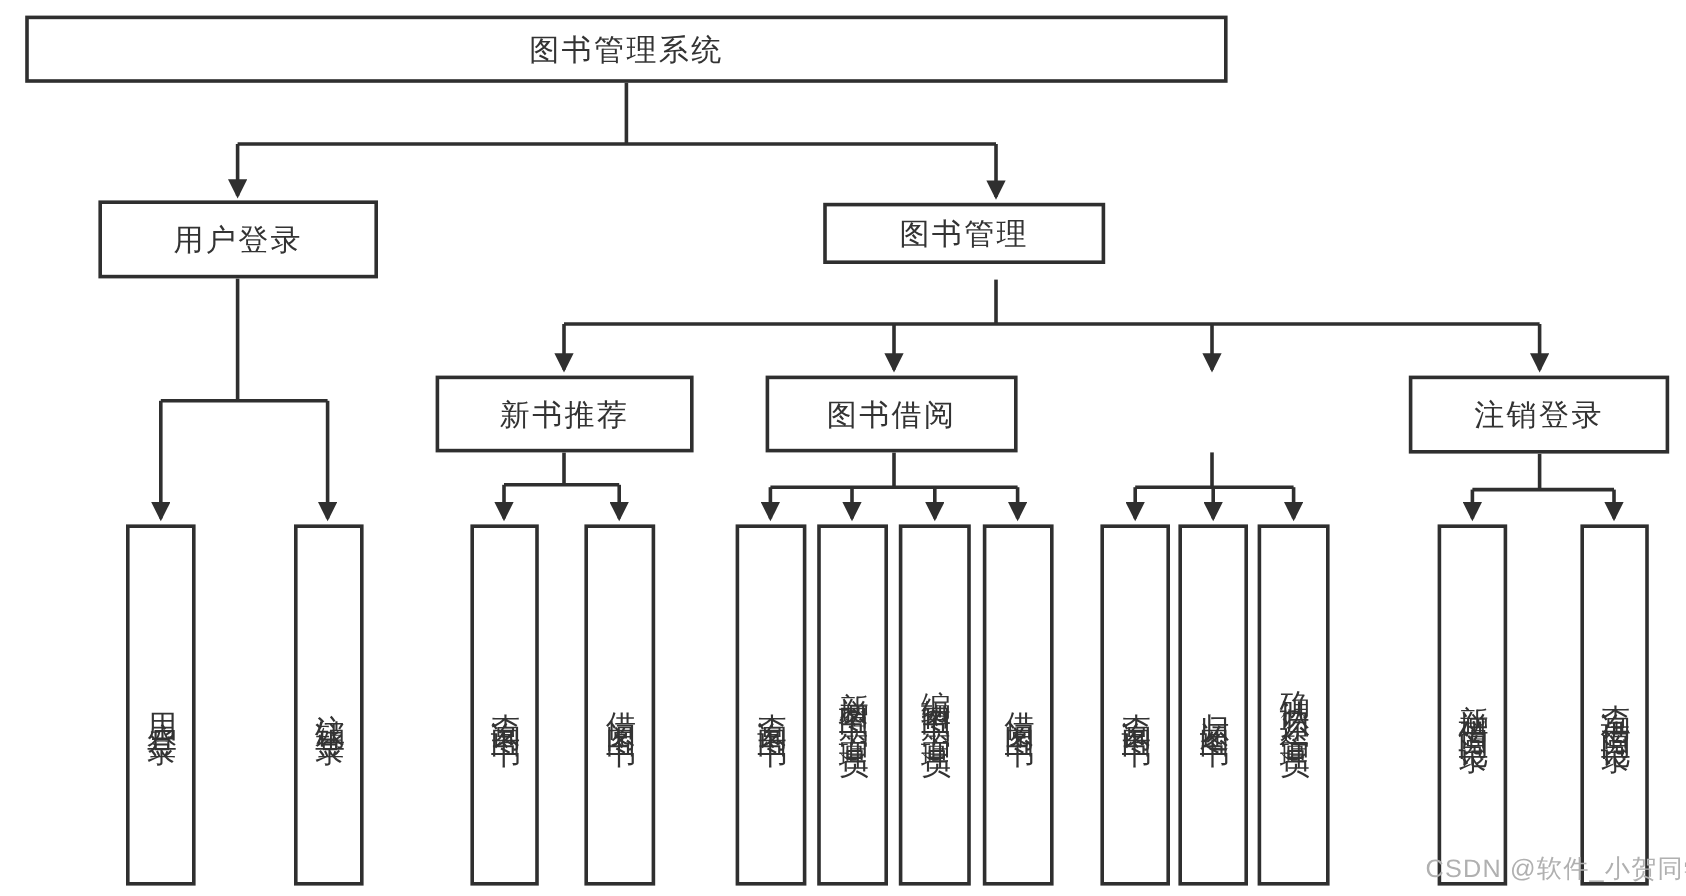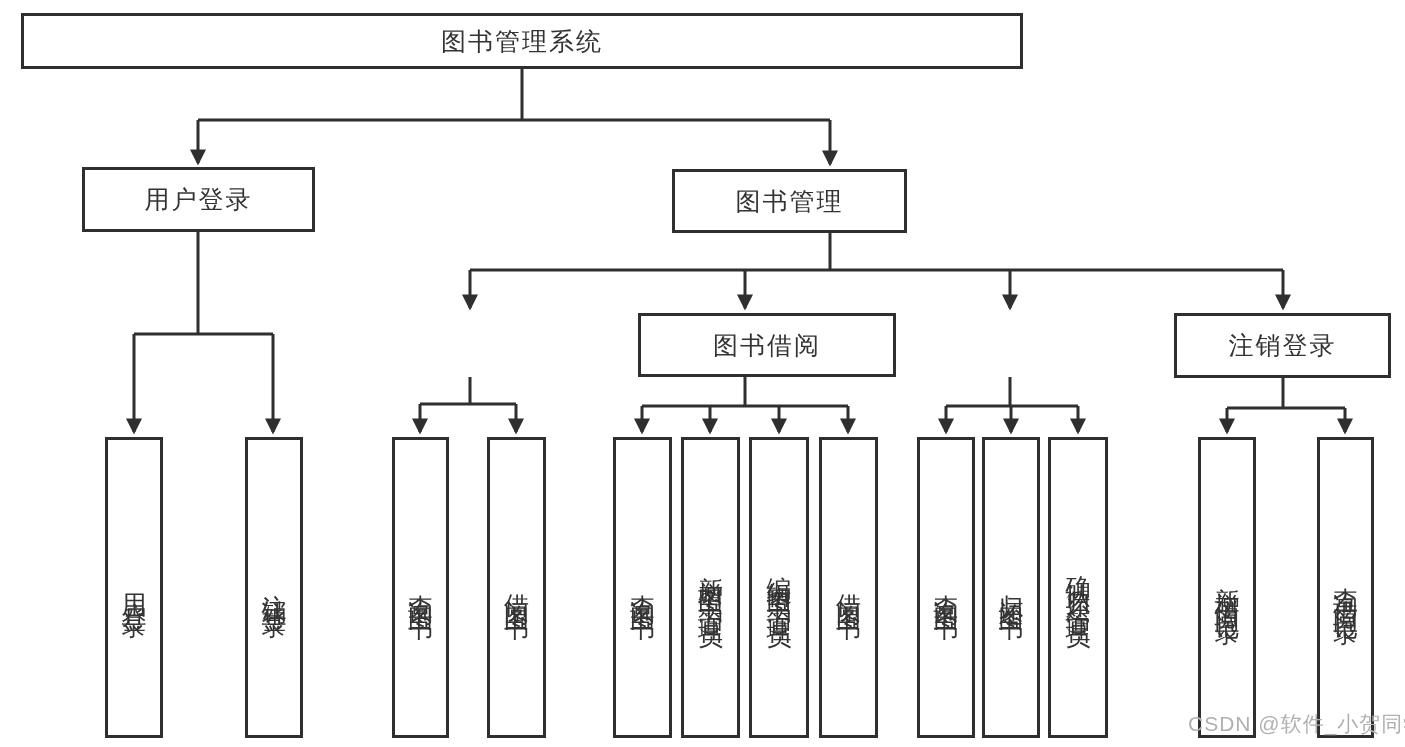--- a/index.html
+++ b/index.html
@@ -74,25 +74,28 @@
     </g>
   </svg>
 
   <div class="box" style="left:21px; top:13px; width:1002px; height:56px;">
     <span class="hlabel">图书管理系统</span>
   </div>
 
   <div class="box" style="left:82px; top:167px; width:233px; height:65px;">
     <span class="hlabel">用户登录</span>
   </div>
-  <div class="box" style="left:672px; top:169px; width:235px; height:64px;">
+  <div class="box" style="left:686px; top:169px; width:235px; height:51px;">
     <span class="hlabel">图书管理</span>
   </div>
 
-  <div class="box" style="left:638px; top:313px; width:258px; height:64px;">
+  <div class="box" style="left:363px; top:313px; width:215px; height:64px;">
+    <span class="hlabel">新书推荐</span>
+  </div>
+  <div class="box" style="left:638px; top:313px; width:210px; height:64px;">
     <span class="hlabel">图书借阅</span>
   </div>
   <div class="box" style="left:1174px; top:313px; width:217px; height:65px;">
     <span class="hlabel">注销登录</span>
   </div>
 
   <div class="box leaf" style="left:105px; top:437px; width:58px; height:301px;">
     <span class="vlabel">用户登录</span>
   </div>
   <div class="box leaf" style="left:245px; top:437px; width:58px; height:301px;">

